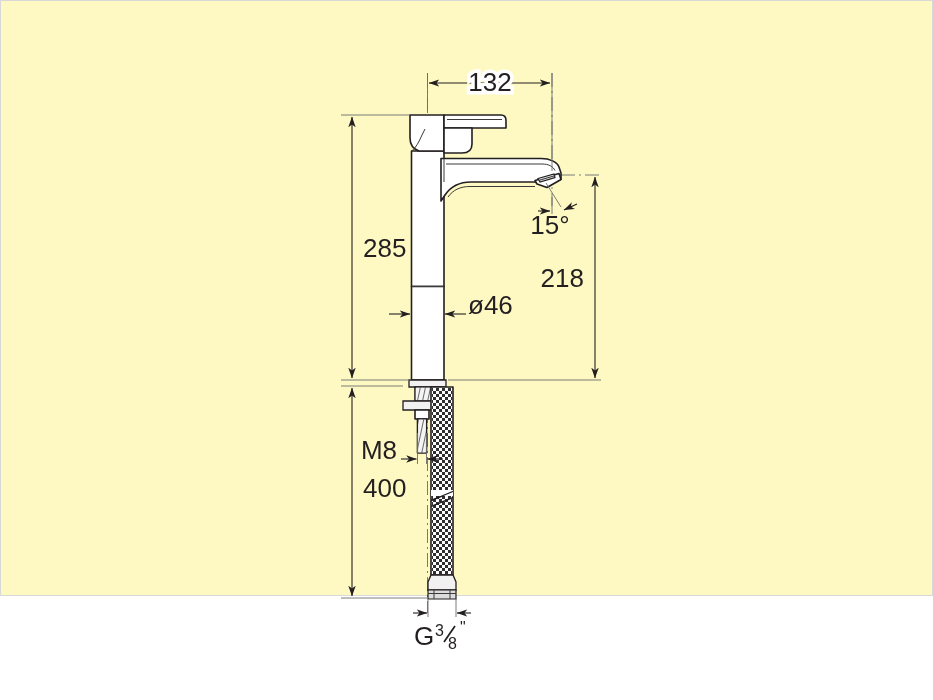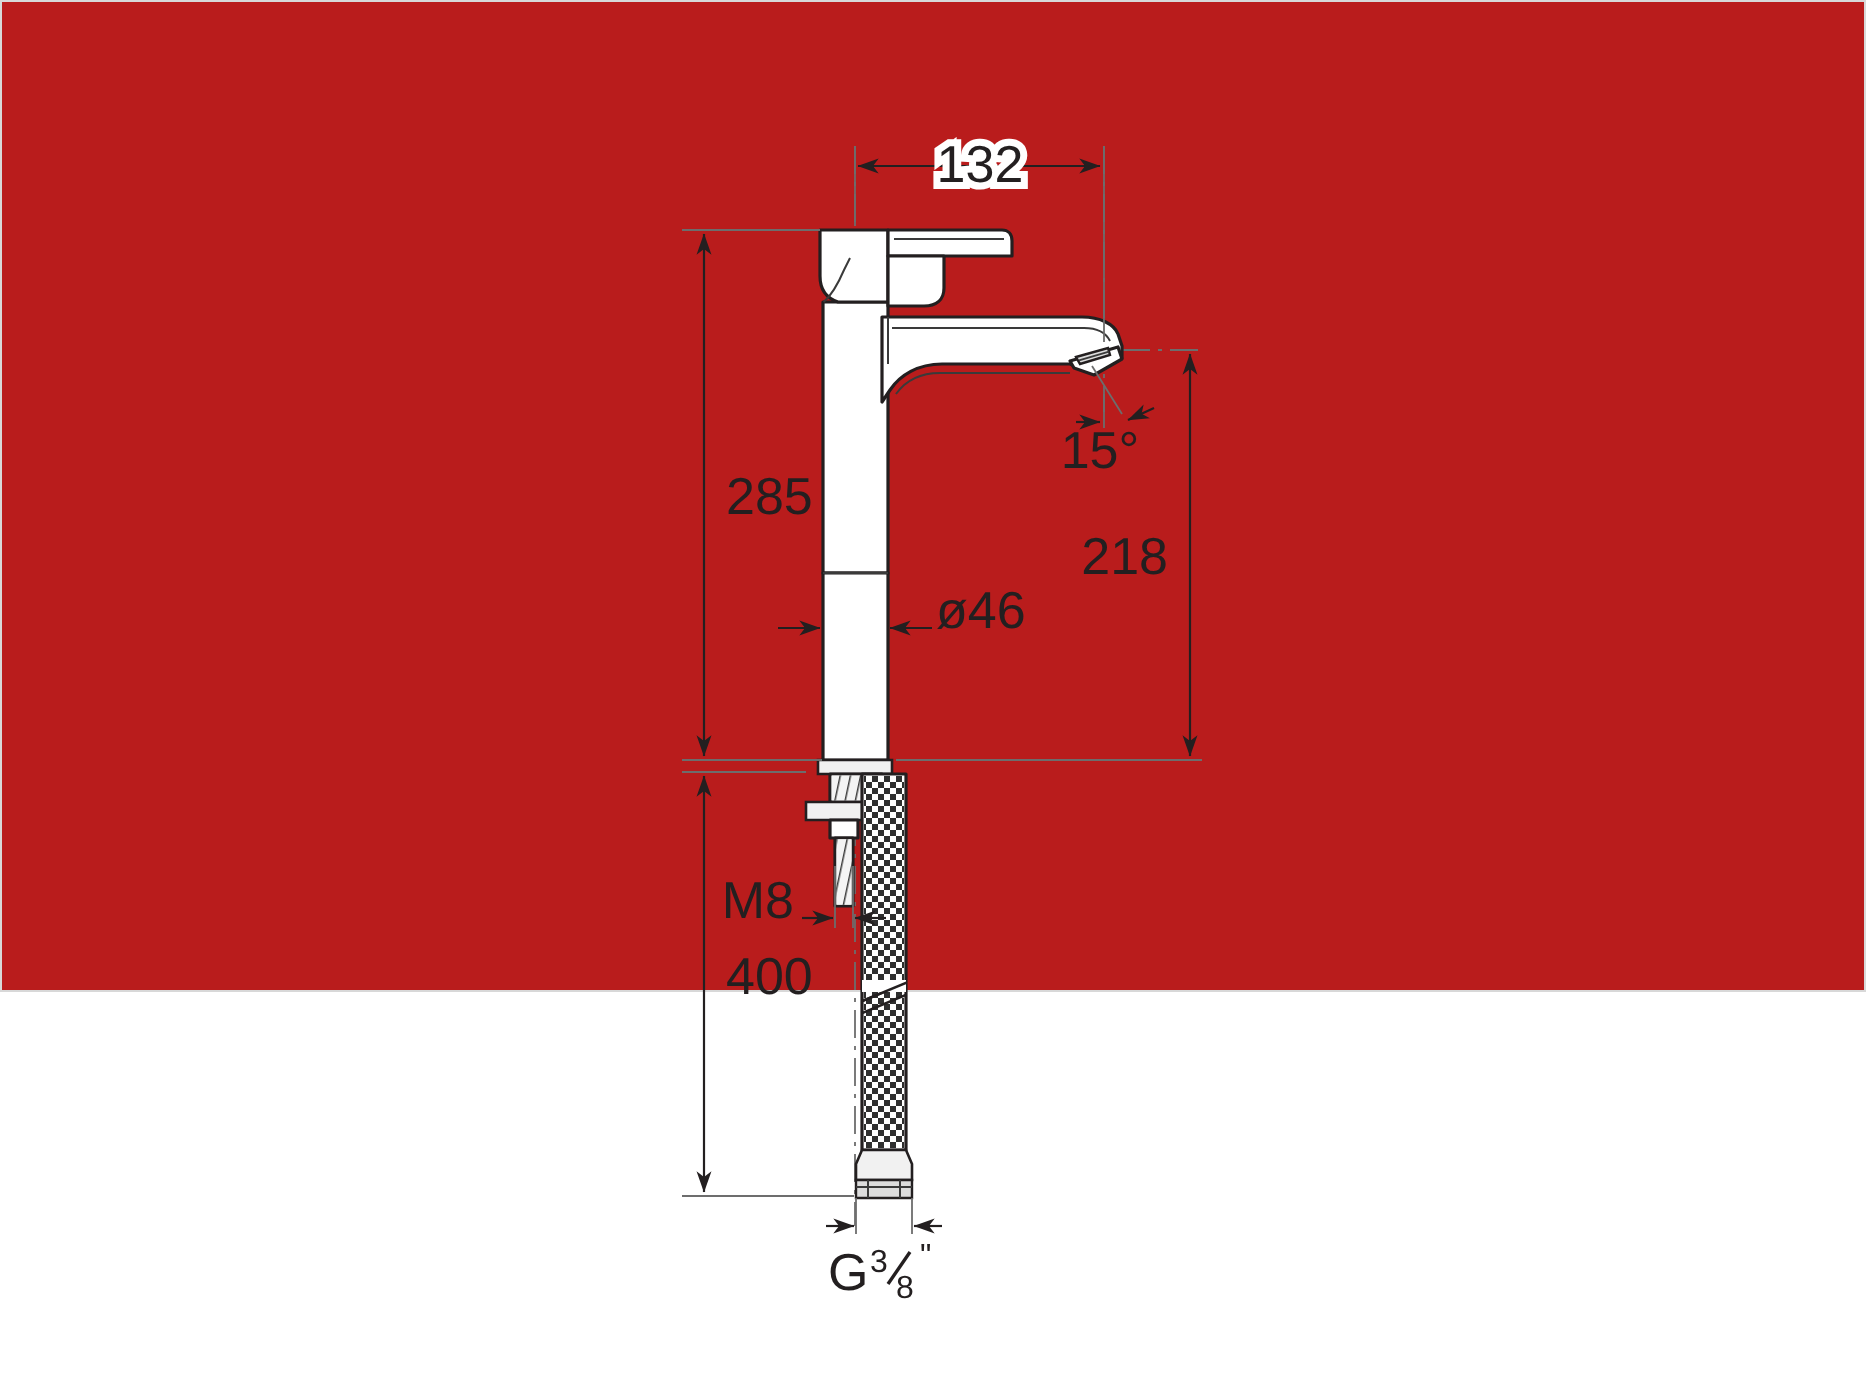--- a/index.html
+++ b/index.html
@@ -9,22 +9,22 @@
   }
   body {
     width: 933px;
     height: 700px;
     font-family: "Liberation Sans", sans-serif;
     overflow: hidden;
   }
   #drawing-root {
     position: relative;
     width: 933px;
-    height: 496px;
-    background: #b91c1c;
+    height: 596px;
+    background: #fef9c3;
     box-sizing: border-box;
     border: 1px solid #d8d8d8;
   }
   svg.sheet {
     position: absolute;
     left: 0;
     top: 0;
     width: 933px;
     height: 700px;
     display: block;

